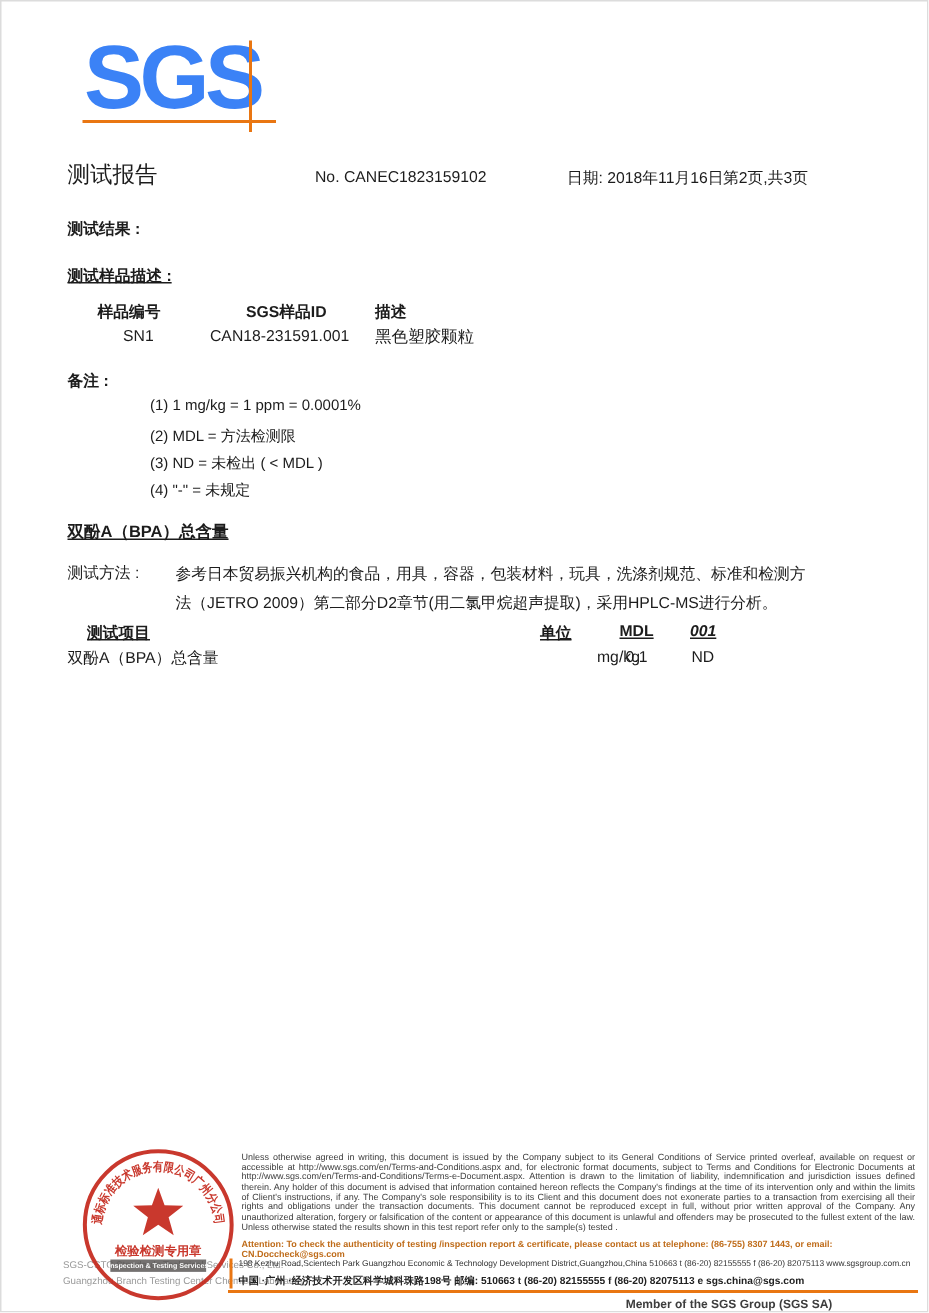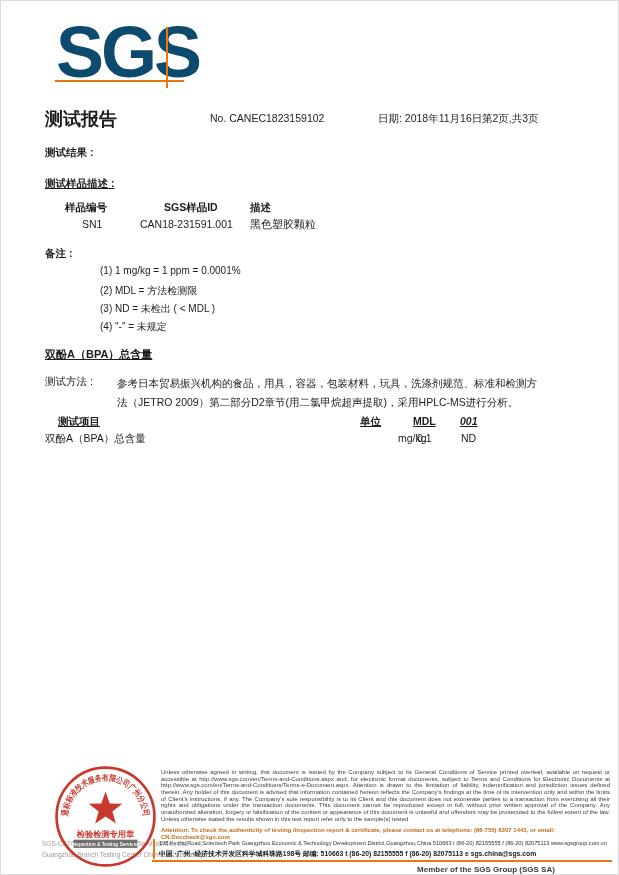--- a/index.html
+++ b/index.html
@@ -2,23 +2,23 @@
 <html><head>
 <meta charset="utf-8">
 <style>
   html,body{margin:0;padding:0;background:#ffffff;}
   .page{
     position:relative;width:619px;height:875px;background:#ffffff;overflow:hidden;
     font-family:"Liberation Sans","DejaVu Sans",sans-serif;color:#1c1c1c;
     box-shadow:inset 0 0 0 1px #dcdcdc;
   }
   .abs{position:absolute;}
-  .logo-text{font-weight:800;color:#0c4a6e;font-size:72px;line-height:60px;letter-spacing:-3px;}
+  .logo-text{font-weight:800;color:#3b82f6;font-size:60px;line-height:60px;letter-spacing:-3px;}
   .oline{background:#e97612;}
-  .doc-title{font-size:18px;font-weight:bold;}
+  .doc-title{font-size:15px;font-weight:normal;}
   .h-small{font-size:10.5px;}
   .b{font-weight:bold;}
   .u{text-decoration:underline;}
   .i{font-style:italic;}
   .cn-txt{font-size:11px;}
   .method-par{width:426px;line-height:19px;}
   .note-line{font-size:10px;}
   .gray-co{font-size:6.5px;color:#9a9a9a;line-height:8px;white-space:nowrap;}
   .disclaimer{width:449px;font-size:6px;line-height:6.65px;text-align:justify;color:#3d3d3d;}
   .attention{width:449px;font-size:6px;line-height:6.8px;font-weight:bold;color:#bf6c1a;}

